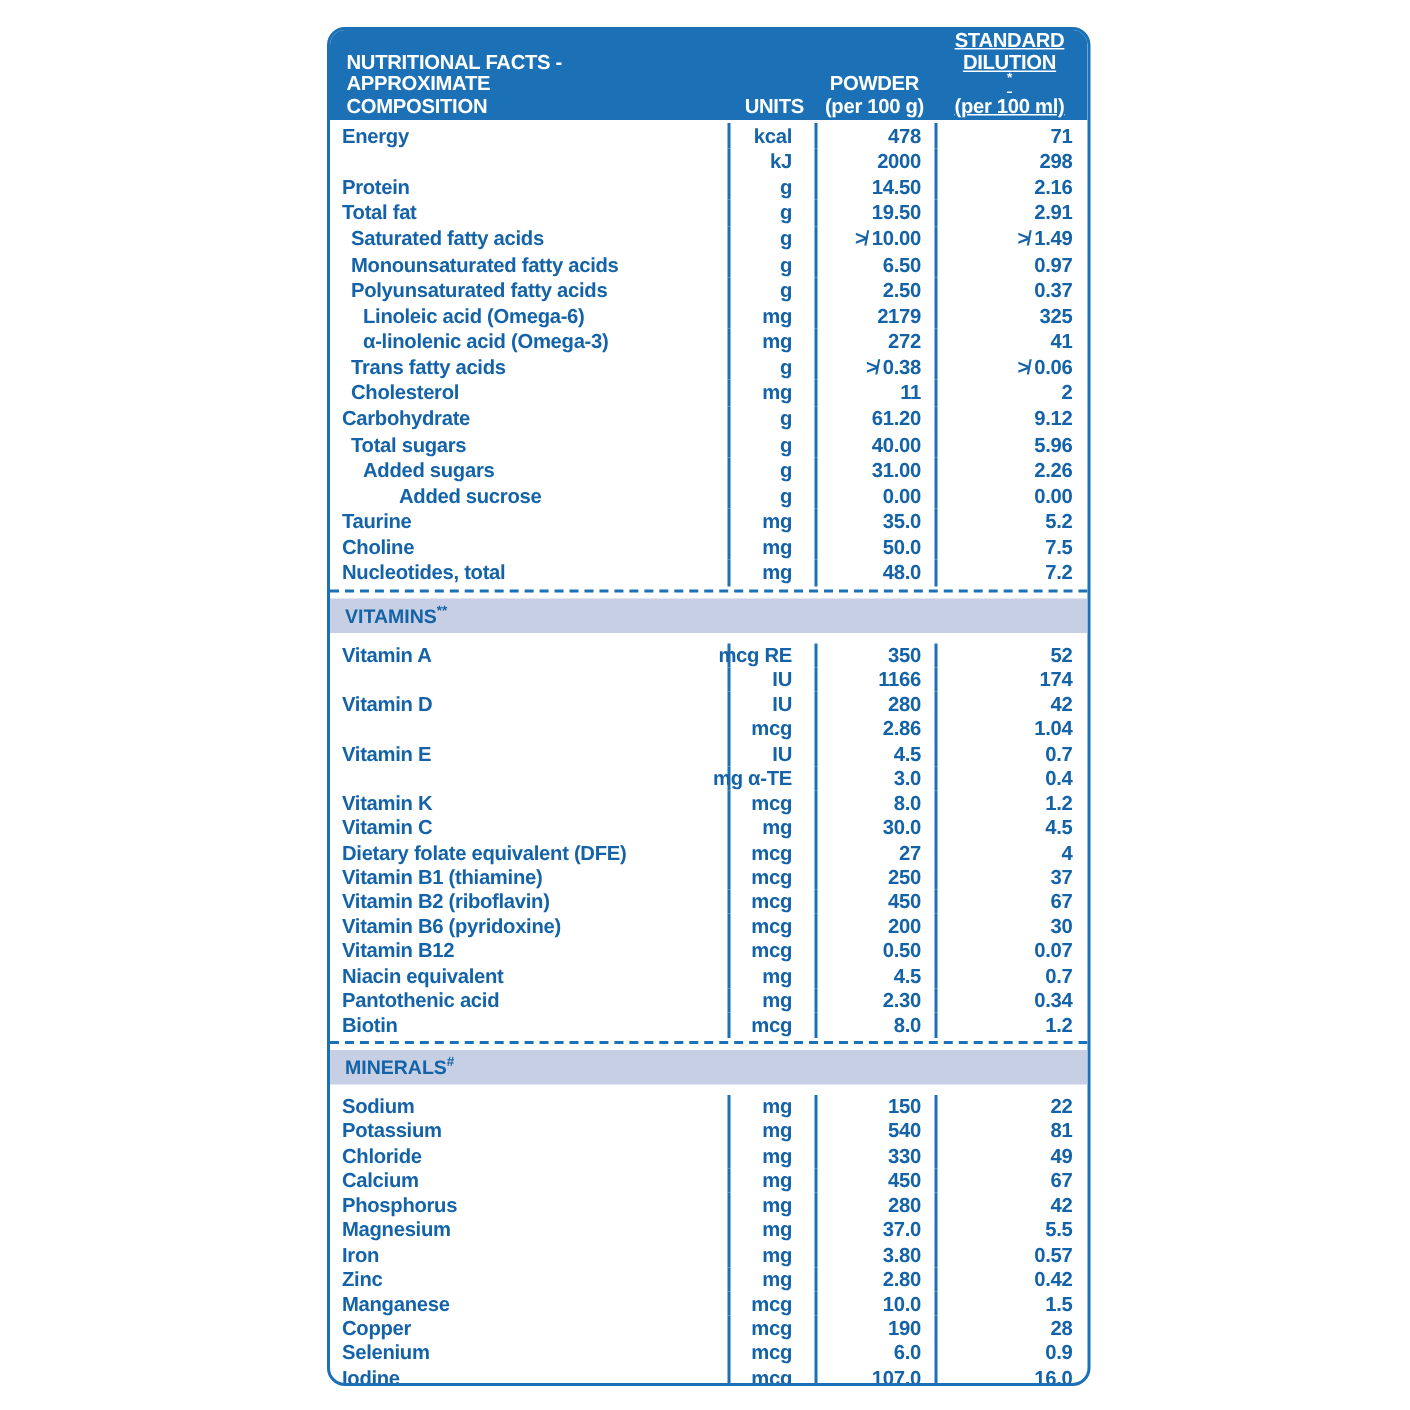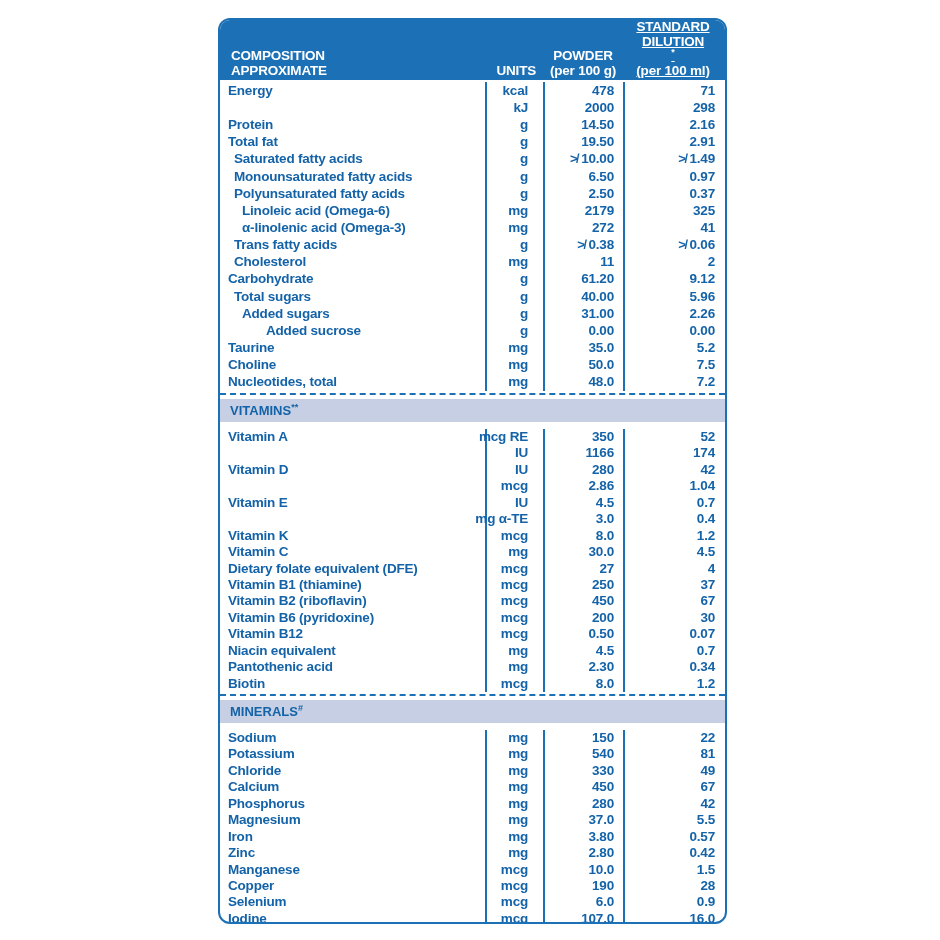--- a/index.html
+++ b/index.html
@@ -59,22 +59,23 @@
     font-weight:bold;font-size:13px;letter-spacing:0;
   }
 </style>
 </head>
 <body>
 
 <div class="table-card">
 
   <div class="thead">
     <div class="h-title">
+      <span>NUTRITIONAL FACTS -</span>
+      <span>APPROXIMATE</span>
       <span>COMPOSITION</span>
-      <span>APPROXIMATE</span>
     </div>
     <div class="h-units">UNITS</div>
     <div class="h-powder">
       <span>POWDER</span>
       <span>(per 100 g)</span>
     </div>
     <div class="h-dilution">
       <span>STANDARD</span>
       <span><span>DILUTION</span><sup>*</sup></span>
       <span>(per 100 ml)</span>

